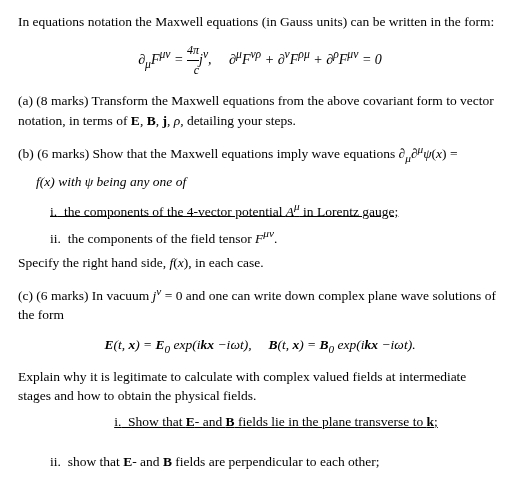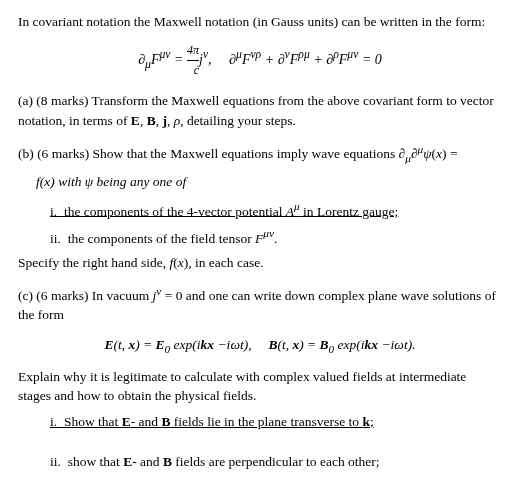--- a/index.html
+++ b/index.html
@@ -58,21 +58,21 @@
     
     .math {
       font-style: italic;
       font-family: "Times New Roman", Times, serif;
     }
   </style>
 </head>
 <body>
 
 <div class="intro">
-  <span>In covariant notation the Maxwell notation (in Gauss units) can be written in the form:</span>
+  <span>In equations notation the Maxwell equations (in Gauss units) can be written in the form:</span>
 </div>
 
 <div class="eq-center">
   <span class="math">
     ∂<sub>μ</sub><em>F</em><sup>μν</sup> = <span style="display:inline-block; text-align:right; vertical-align:middle;"><span style="display:block; border-bottom:1px solid #000; padding-bottom:1px; font-size:12px;">4π</span><span style="display:block; font-size:12px; padding-top:1px;"><em>c</em></span></span><em>j</em><sup>ν</sup>,&nbsp;&nbsp;&nbsp;&nbsp;
     ∂<sup>μ</sup><em>F</em><sup>νρ</sup> + ∂<sup>ν</sup><em>F</em><sup>ρμ</sup> + ∂<sup>ρ</sup><em>F</em><sup>μν</sup> = 0
   </span>
 </div>
 
 <div class="part">
@@ -108,19 +108,19 @@
     <span class="math">
       <strong>E</strong>(<em>t</em>, <strong>x</strong>) = <strong>E</strong><sub>0</sub> exp(<em>i</em><strong>kx</strong> −<em>i</em><em>ω</em><em>t</em>),&nbsp;&nbsp;&nbsp;&nbsp;
       <strong>B</strong>(<em>t</em>, <strong>x</strong>) = <strong>B</strong><sub>0</sub> exp(<em>i</em><strong>kx</strong> −<em>i</em><em>ω</em><em>t</em>).
     </span>
   </div>
 
   <div class="explain">
     Explain why it is legitimate to calculate with complex valued fields at intermediate stages and how to obtain the physical fields.
   </div>
 
-  <div class="sub-item" style="margin-top:6px;">
+  <div class="sub-item" style="margin-top:6px;text-align:center;">
     <span>i.</span>&nbsp;&nbsp;Show that <strong>E</strong>- and <strong>B</strong> fields lie in the plane transverse to <strong>k</strong>;
   </div>
   <div class="sub-item-ii" style="margin-top:20px;">
     <span>ii.</span>&nbsp;&nbsp;show that <strong>E</strong>- and <strong>B</strong> fields are perpendicular to each other;
   </div>
 </div>
 
 </body></html>

